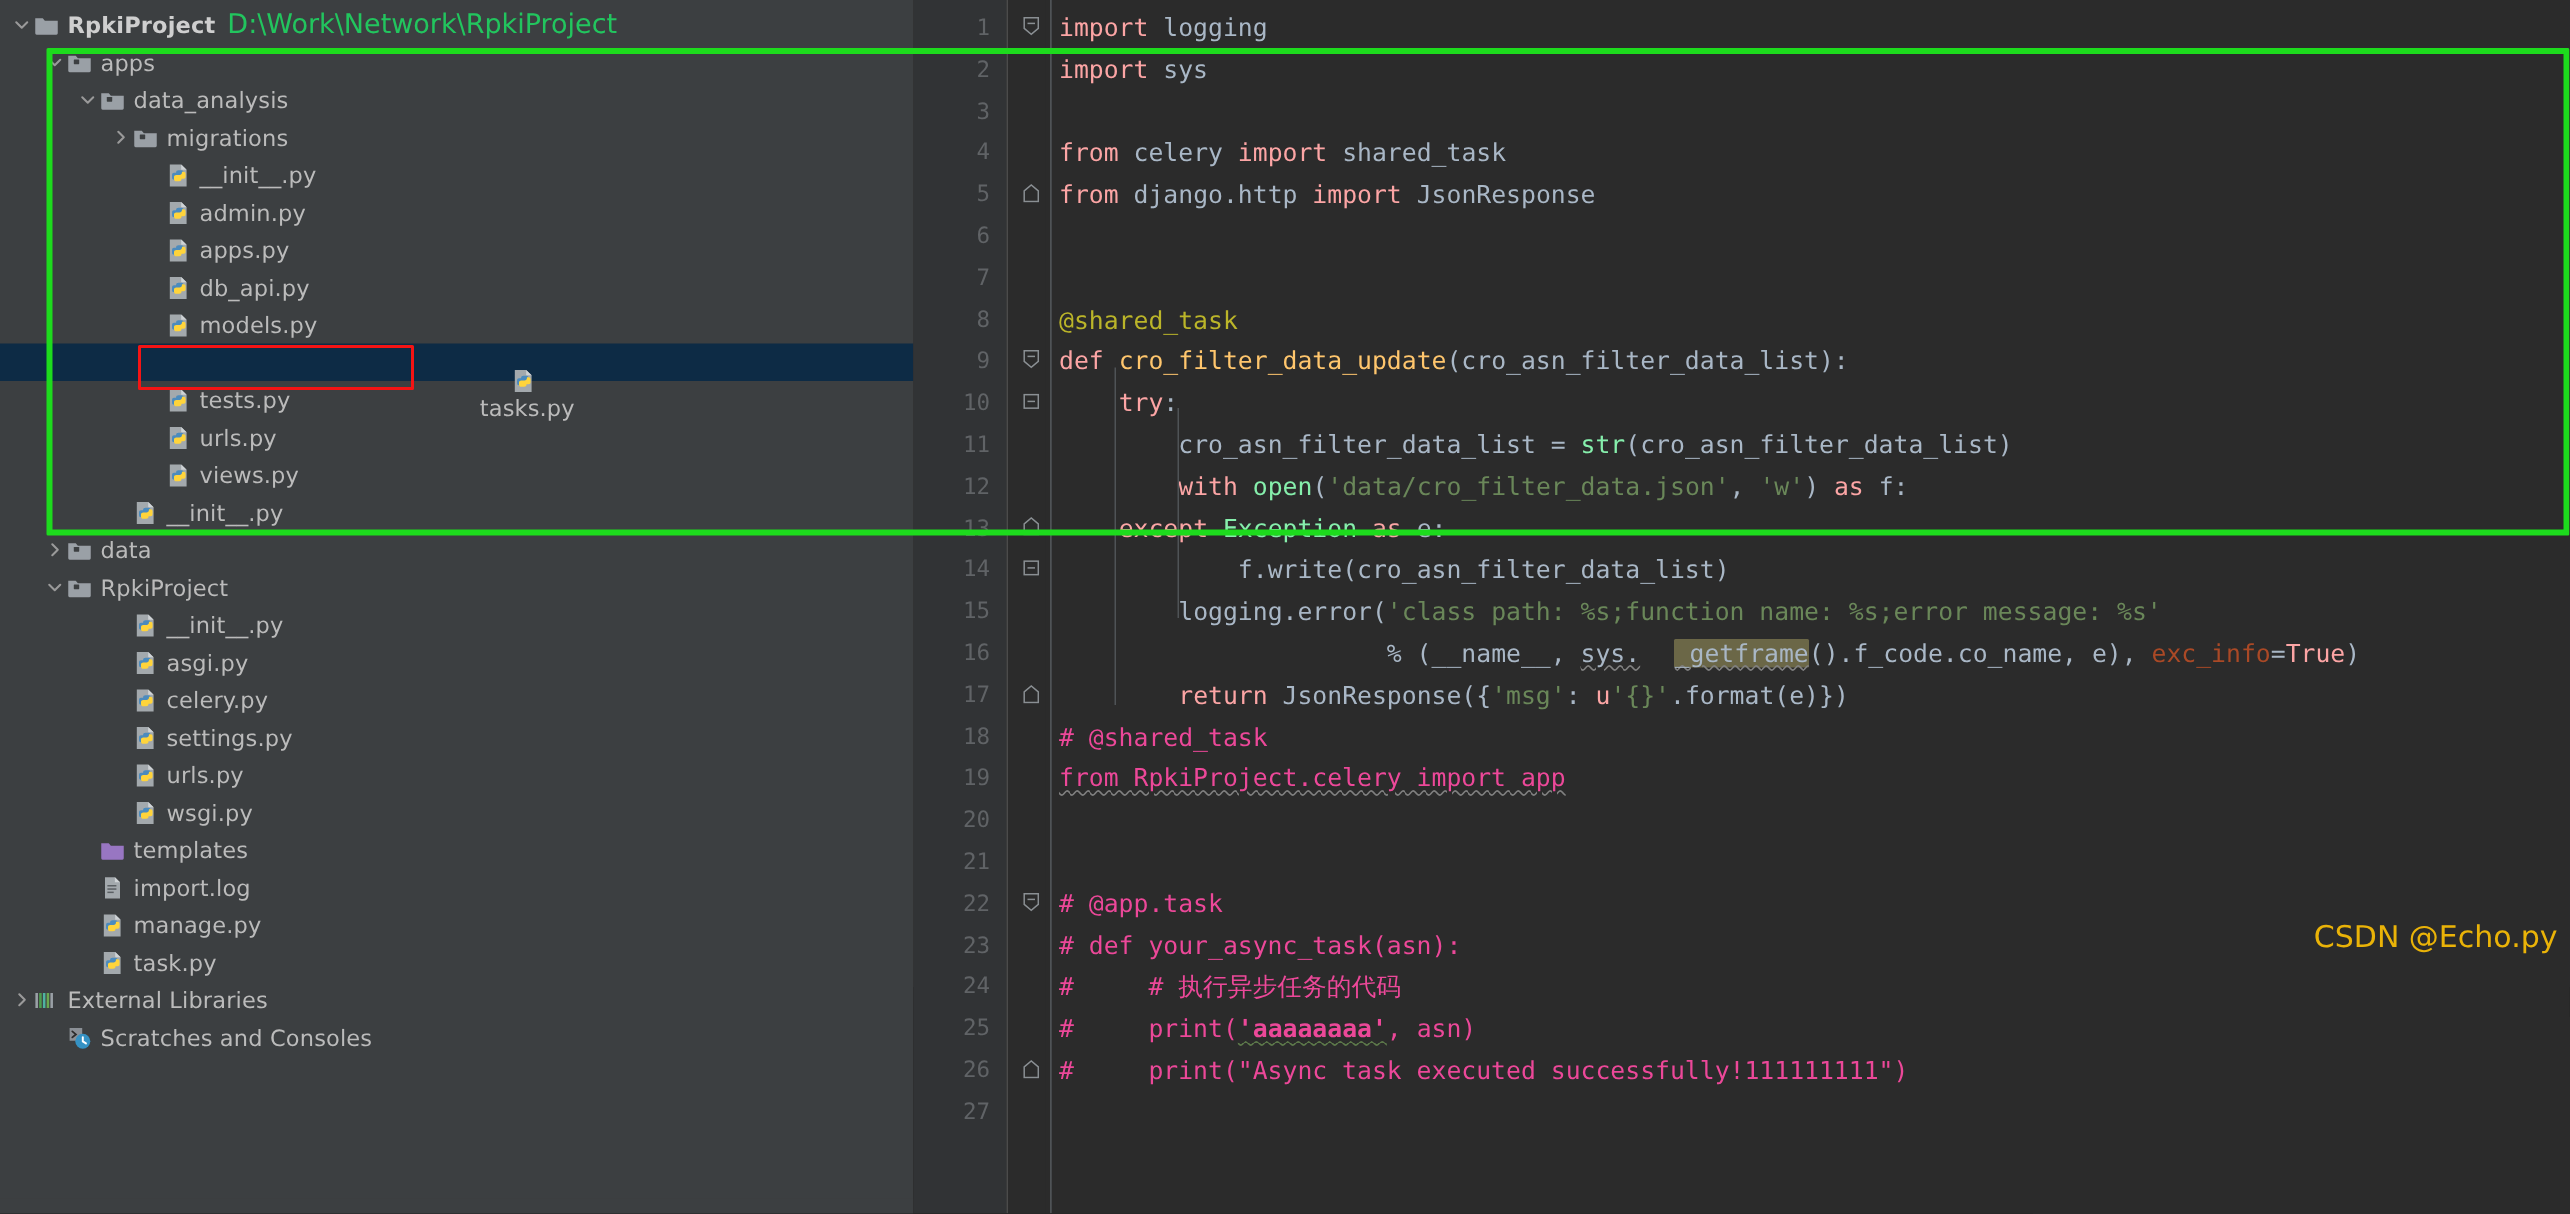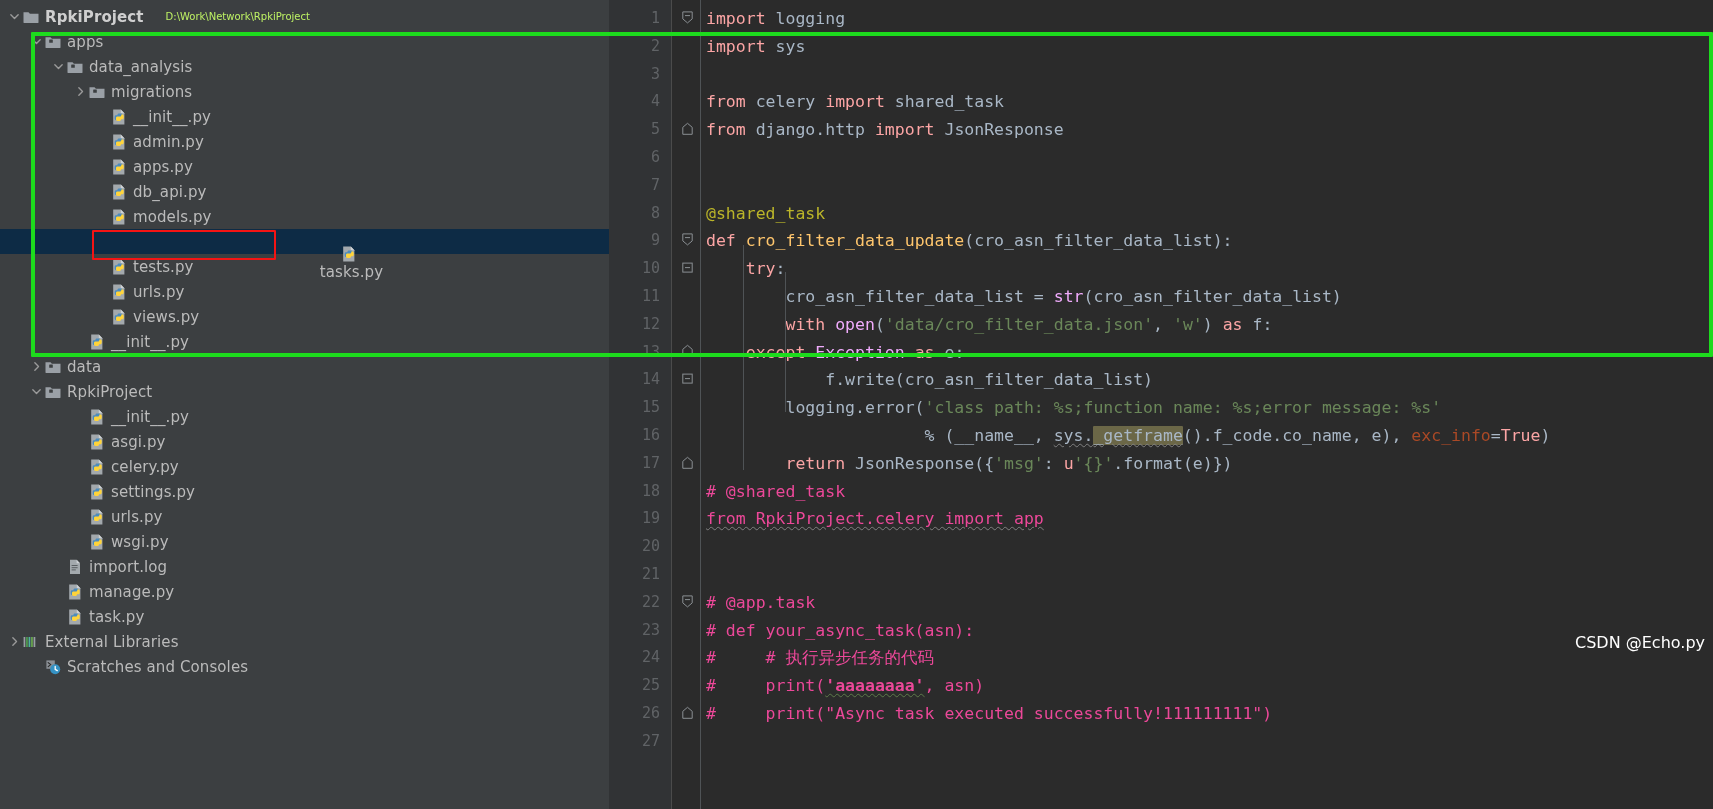--- a/index.html
+++ b/index.html
@@ -56,21 +56,21 @@
   .row .arrow.empty { visibility: hidden; }
   .ico {
     width: 18px; height: 18px;
     flex: 0 0 18px;
     margin-right: 5px;
     position: relative;
     display: inline-block;
   }
   .label { font-size: 15px; letter-spacing: 0.1px; }
   .label.bold { font-weight: bold; color: #cfcfcf; }
-  .path { color: #bef264; font-size: 10px; margin-left: 22px; }
+  .path { color: #22c55e; font-size: 18px; margin-left: 8px; }
 
   
   .ind0 { padding-left: 6px; }
   .ind1 { padding-left: 28px; }
   .ind2 { padding-left: 50px; }
   .ind3 { padding-left: 72px; }
   .ind4 { padding-left: 94px; }
 
   
   #green-box {
@@ -146,29 +146,30 @@
     font-family: "DejaVu Sans Mono", "Liberation Mono", monospace;
     font-size: 16.5px;
     color: #a9b7c6;
     white-space: pre;
     padding-left: 9px;
     position: relative;
   }
   .kw      { color: #fca5a5; }
   .deco    { color: #bbb529; }
   .fn      { color: #ffc66d; }
-  .builtin { color: #f0abfc; }
+  .builtin { color: #86efac; }
   .str     { color: #6a8759; }
   .cmt     { color: #ec4899; }
   .kwarg   { color: #aa4926; }
   .ident   { color: #a9b7c6; }
 
   .hl-ident {
     background: #6b6747;
     border-radius: 1px;
+    margin-left: 23px;
   }
   .squiggle {
     text-decoration: underline;
     text-decoration-style: wavy;
     text-decoration-color: #808080;
     text-decoration-thickness: 1px;
     text-underline-offset: 2px;
   }
   .squiggle-green {
     text-decoration: underline;
@@ -192,23 +193,23 @@
     position: absolute;
     left: 0; top: 0; bottom: 0;
     width: 1px;
     background: #4b4b4b;
   }
 
   
   #watermark {
     position: absolute;
     right: 8px;
-    bottom: 6px;
-    font-size: 16px;
-    color: #ffffff;
+    bottom: 22px;
+    font-size: 20px;
+    color: #eab308;
     font-family: "DejaVu Sans", "Liberation Sans", sans-serif;
     z-index: 60;
   }
 
   
   #bottom-edge {
     position: absolute;
     left: 0; bottom: 0;
     width: 609px; height: 10px;
     background: #3c3f41;
@@ -445,20 +446,27 @@
         </div>
         <div class="row ind3">
           <span class="arrow empty"></span>
           <span class="ico"><svg width="18" height="18" viewBox="0 0 18 18">
               <path d="M3.2 1.6 h7.6 l3.6 3.6 v11.2 h-11.2 z" fill="#a3a9ad"></path>
               <path d="M10.8 1.6 l3.6 3.6 h-3.6 z" fill="#cfd3d6"></path>
               <path d="M7.4 7.0 c0-0.9 0.6-1.5 1.6-1.5 h1.9 c0.9 0 1.5 0.6 1.5 1.4 v1.5 c0 0.8-0.6 1.4-1.5 1.4 h-2.2 c-0.9 0-1.6 0.7-1.6 1.6 v0.5 h-1.1 c-0.8 0-1.3-0.6-1.3-1.5 v-1.7 c0-0.9 0.5-1.5 1.3-1.5 h1.4 z" fill="#4b8bbe"></path>
               <path d="M11.6 9.0 c0 0.9-0.6 1.5-1.6 1.5 h-1.9 c-0.9 0-1.5-0.6-1.5-1.4 v-1.5 c0-0.8 0.6-1.4 1.5-1.4 h2.2 c0.9 0 1.6-0.7 1.6-1.6 v-0.5 h1.1 c0.8 0 1.3 0.6 1.3 1.5 v1.7 c0 0.9-0.5 1.5-1.3 1.5 h-1.4 z" fill="#ffd43b" transform="translate(-0.6,2.4)"></path>
             </svg></span>
           <span class="label">wsgi.py</span>
+        </div>
+        <div class="row ind2">
+          <span class="arrow empty"></span>
+          <span class="ico"><svg width="18" height="18" viewBox="0 0 18 18">
+              <path d="M1.5 4.2 h5 l1.4 1.6 h8.6 v8.4 a0.9 0.9 0 0 1-0.9 0.9 h-13.2 a0.9 0.9 0 0 1-0.9-0.9 z" fill="#9876c2"></path>
+            </svg></span>
+          <span class="label">templates</span>
         </div>
         <div class="row ind2">
           <span class="arrow empty"></span>
           <span class="ico"><svg width="18" height="18" viewBox="0 0 18 18">
               <path d="M4.0 1.8 h6.6 l3.4 3.4 v10.8 h-10 z" fill="#a3a9ad"></path>
               <path d="M10.6 1.8 l3.4 3.4 h-3.4 z" fill="#cfd3d6"></path>
               <g fill="#5a5f63">
                 <rect x="5.6" y="7.0" width="6" height="1"></rect>
                 <rect x="5.6" y="9.2" width="6" height="1"></rect>
                 <rect x="5.6" y="11.4" width="4.2" height="1"></rect>

